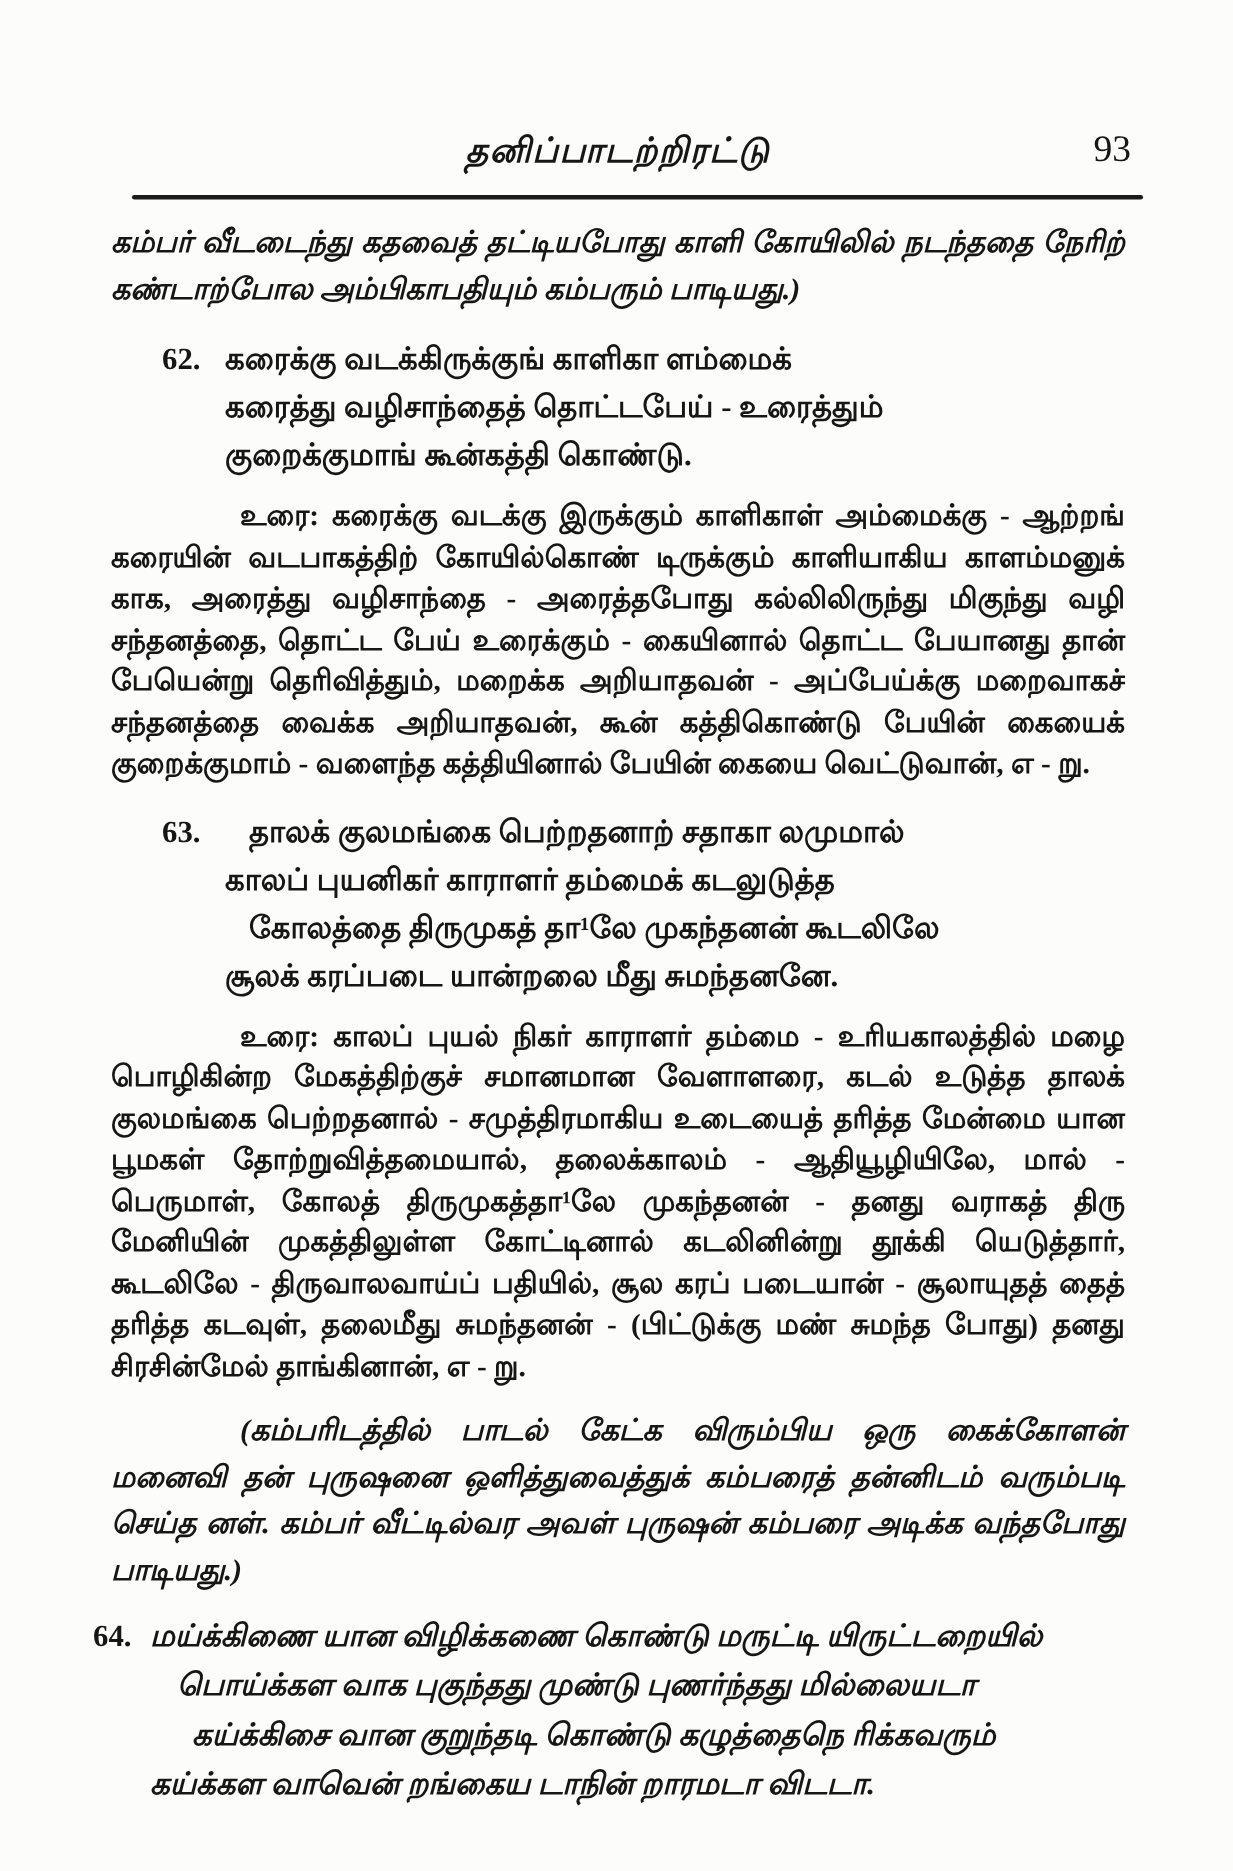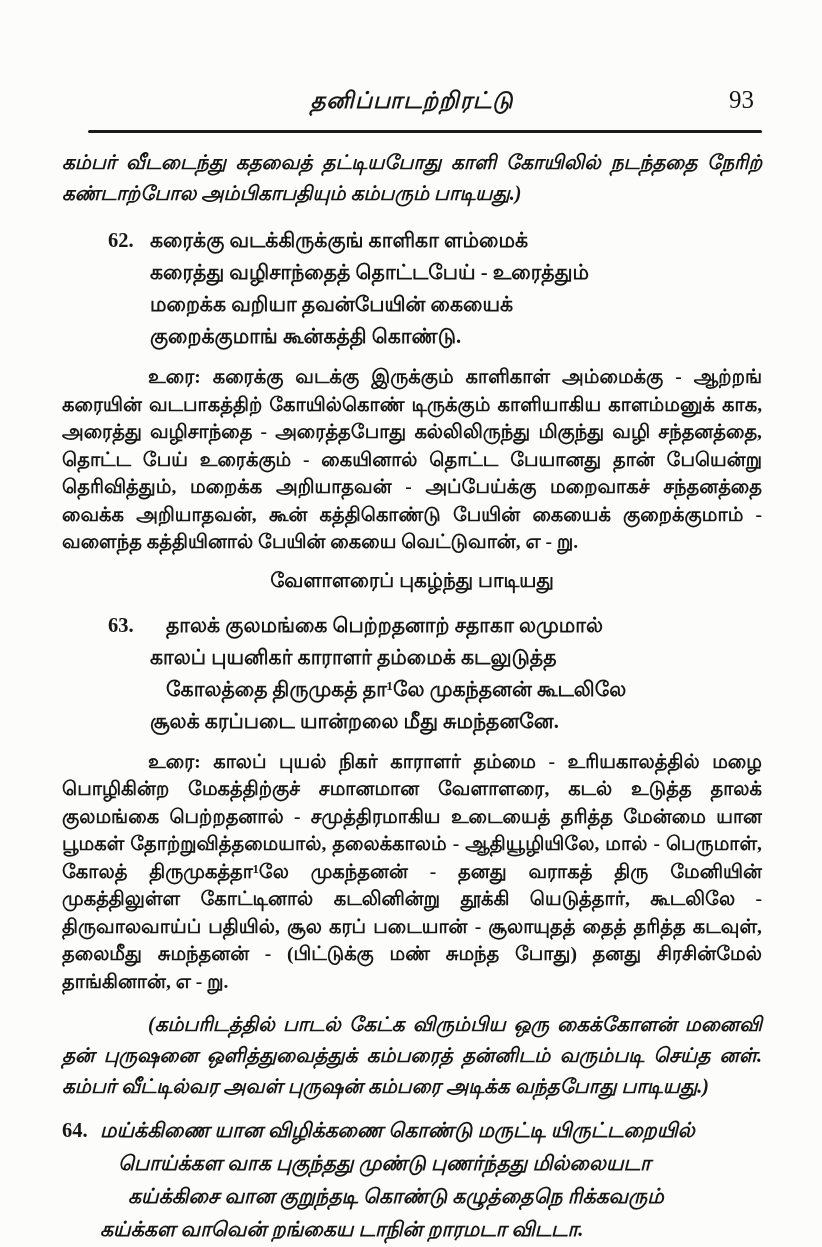--- a/index.html
+++ b/index.html
@@ -29,21 +29,21 @@
   .hdr-num {
     position: absolute; right: 8px; top: -2px;
     font-size: 25px; font-weight: 500; font-style: normal;
   }
   .rule {
     height: 3px; background: #1b1b1b;
     margin: 4px 0 0 26px;
     border-radius: 2px;
   }
   
-  p { margin: 0; }
+  p { margin: 12px; }
   .note {
     font-style: italic; font-weight: 600;
     font-size: 20px; line-height: 31px;
     text-align: justify;
     margin-top: 14px;
   }
   .note.first-indent { text-indent: 86px; }
   .urai {
     font-weight: 600;
     font-size: 19.5px; line-height: 27.5px;
@@ -86,27 +86,25 @@
     <div class="hdr-num">93</div>
   </div>
   <div class="rule"></div>
 
   <p class="note">கம்பர் வீடடைந்து கதவைத் தட்டியபோது காளி கோயிலில் நடந்ததை நேரிற் கண்டாற்போல அம்பிகாபதியும் கம்பரும் பாடியது.)</p>
 
   <div class="verse v62">
     <span class="vnum">62.</span>
     <div class="vline">கரைக்கு வடக்கிருக்குங் காளிகா ளம்மைக்</div>
     <div class="vline">கரைத்து வழிசாந்தைத் தொட்டபேய் - உரைத்தும்</div>
-    <div class="vline">மறைக்க வறியா தவன்பேயின் கையைக்</div>
     <div class="vline">குறைக்குமாங் கூன்கத்தி கொண்டு.</div>
   </div>
 
   <p class="urai">உரை: கரைக்கு வடக்கு இருக்கும் காளிகாள் அம்மைக்கு - ஆற்றங் கரையின் வடபாகத்திற் கோயில்கொண் டிருக்கும் காளியாகிய காளம்மனுக் காக, அரைத்து வழிசாந்தை - அரைத்தபோது கல்லிலிருந்து மிகுந்து வழி சந்தனத்தை, தொட்ட பேய் உரைக்கும் - கையினால் தொட்ட பேயானது தான் பேயென்று தெரிவித்தும், மறைக்க அறியாதவன் - அப்பேய்க்கு மறைவாகச் சந்தனத்தை வைக்க அறியாதவன், கூன் கத்திகொண்டு பேயின் கையைக் குறைக்குமாம் - வளைந்த கத்தியினால் பேயின் கையை வெட்டுவான், எ - று.</p>
 
-  <div class="subhead">வேளாளரைப் புகழ்ந்து பாடியது</div>
 
   <div class="verse v63">
     <span class="vnum">63.</span>
     <div class="vline">தாலக் குலமங்கை பெற்றதனாற் சதாகா லமுமால்</div>
     <div class="vline">காலப் புயனிகர் காராளர் தம்மைக் கடலுடுத்த</div>
     <div class="vline">கோலத்தை திருமுகத் தா¹லே முகந்தனன் கூடலிலே</div>
     <div class="vline">சூலக் கரப்படை யான்றலை மீது சுமந்தனனே.</div>
   </div>
 
   <p class="urai">உரை: காலப் புயல் நிகர் காராளர் தம்மை - உரியகாலத்தில் மழை பொழிகின்ற மேகத்திற்குச் சமானமான வேளாளரை, கடல் உடுத்த தாலக் குலமங்கை பெற்றதனால் - சமுத்திரமாகிய உடையைத் தரித்த மேன்மை யான பூமகள் தோற்றுவித்தமையால், தலைக்காலம் - ஆதியூழியிலே, மால் - பெருமாள், கோலத் திருமுகத்தா¹லே முகந்தனன் - தனது வராகத் திரு மேனியின் முகத்திலுள்ள கோட்டினால் கடலினின்று தூக்கி யெடுத்தார், கூடலிலே - திருவாலவாய்ப் பதியில், சூல கரப் படையான் - சூலாயுதத் தைத் தரித்த கடவுள், தலைமீது சுமந்தனன் - (பிட்டுக்கு மண் சுமந்த போது) தனது சிரசின்மேல் தாங்கினான், எ - று.</p>

